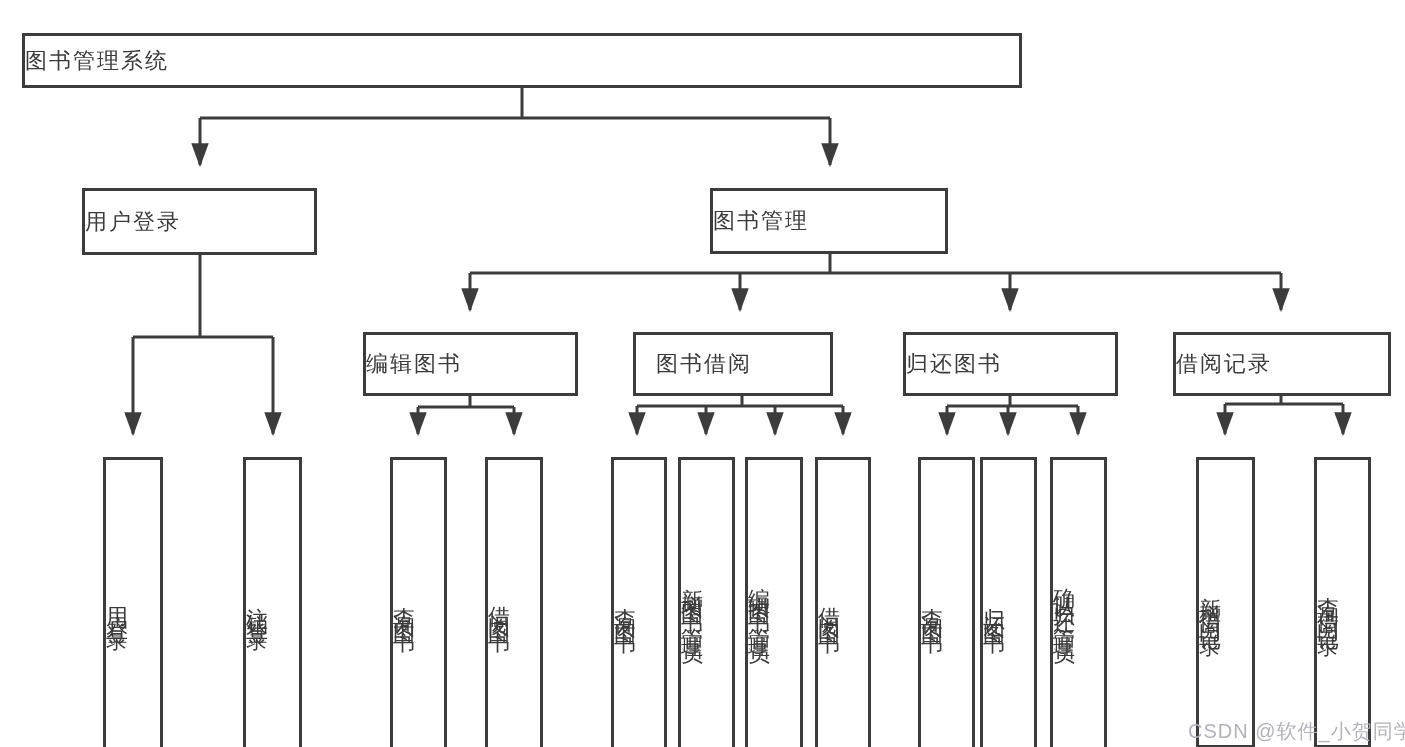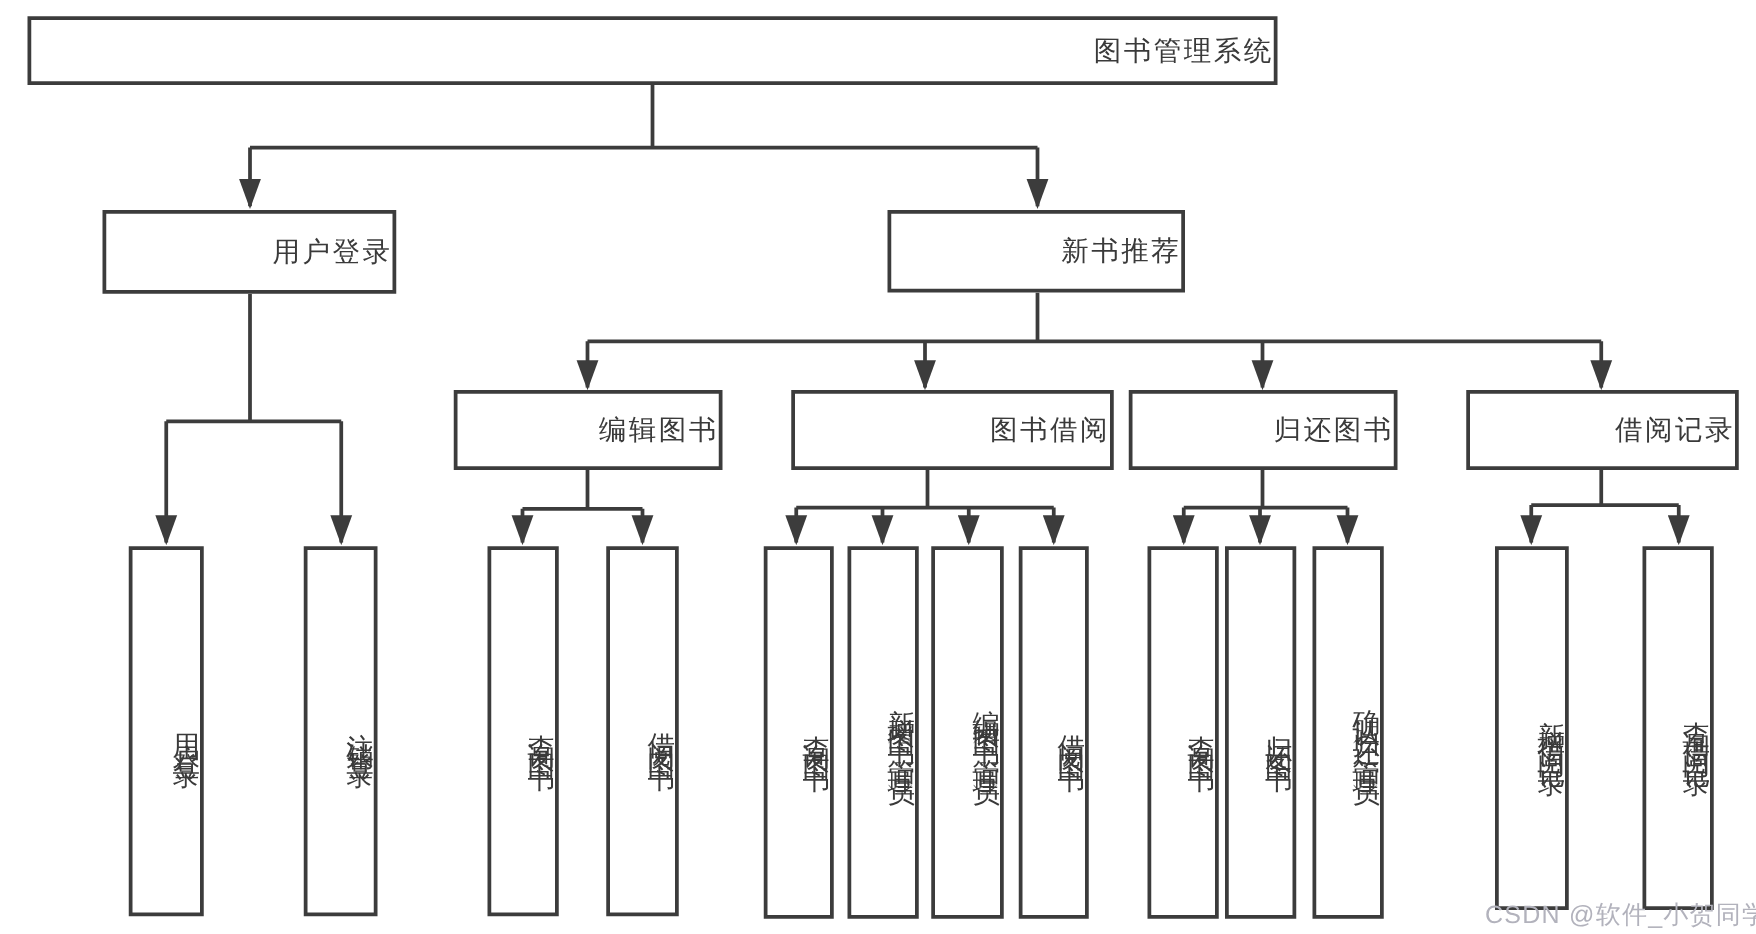--- a/index.html
+++ b/index.html
@@ -26,24 +26,25 @@
     fill:none;
   }
   .connectors .arrowhead{fill:var(--line);}
   .box{
     position:absolute;
     box-sizing:border-box;
     border:3px solid var(--line);
     background:var(--background);
     display:flex;
     align-items:center;
-    justify-content:flex-end;
+    justify-content:flex-start;
     font-size:22px;
     letter-spacing:2px;
     white-space:nowrap;
+    margin-top:20px;
   }
   .vbox span{
     writing-mode:vertical-rl;
     text-orientation:mixed;
     letter-spacing:8px;
     font-size:22px;
     line-height:1;
   }
   .watermark{
     position:absolute;
@@ -116,27 +117,27 @@
   </svg>
 
   <div class="box" style="left:22px;top:13px;width:1000px;height:55px;">
     <span>图书管理系统</span>
   </div>
 
   <div class="box" style="left:82px;top:168px;width:235px;height:67px;">
     <span>用户登录</span>
   </div>
   <div class="box" style="left:710px;top:168px;width:238px;height:66px;">
-    <span>新书推荐</span>
+    <span>图书管理</span>
   </div>
 
   <div class="box" style="left:363px;top:312px;width:215px;height:64px;">
     <span>编辑图书</span>
   </div>
-  <div class="box" style="left:633px;top:312px;width:258px;height:64px;">
+  <div class="box" style="left:633px;top:312px;width:200px;height:64px;padding-left:20px;">
     <span>图书借阅</span>
   </div>
   <div class="box" style="left:903px;top:312px;width:215px;height:64px;">
     <span>归还图书</span>
   </div>
   <div class="box" style="left:1173px;top:312px;width:218px;height:64px;">
     <span>借阅记录</span>
   </div>
 
   <div class="box vbox" style="left:103px;top:437px;width:60px;height:296px;">

